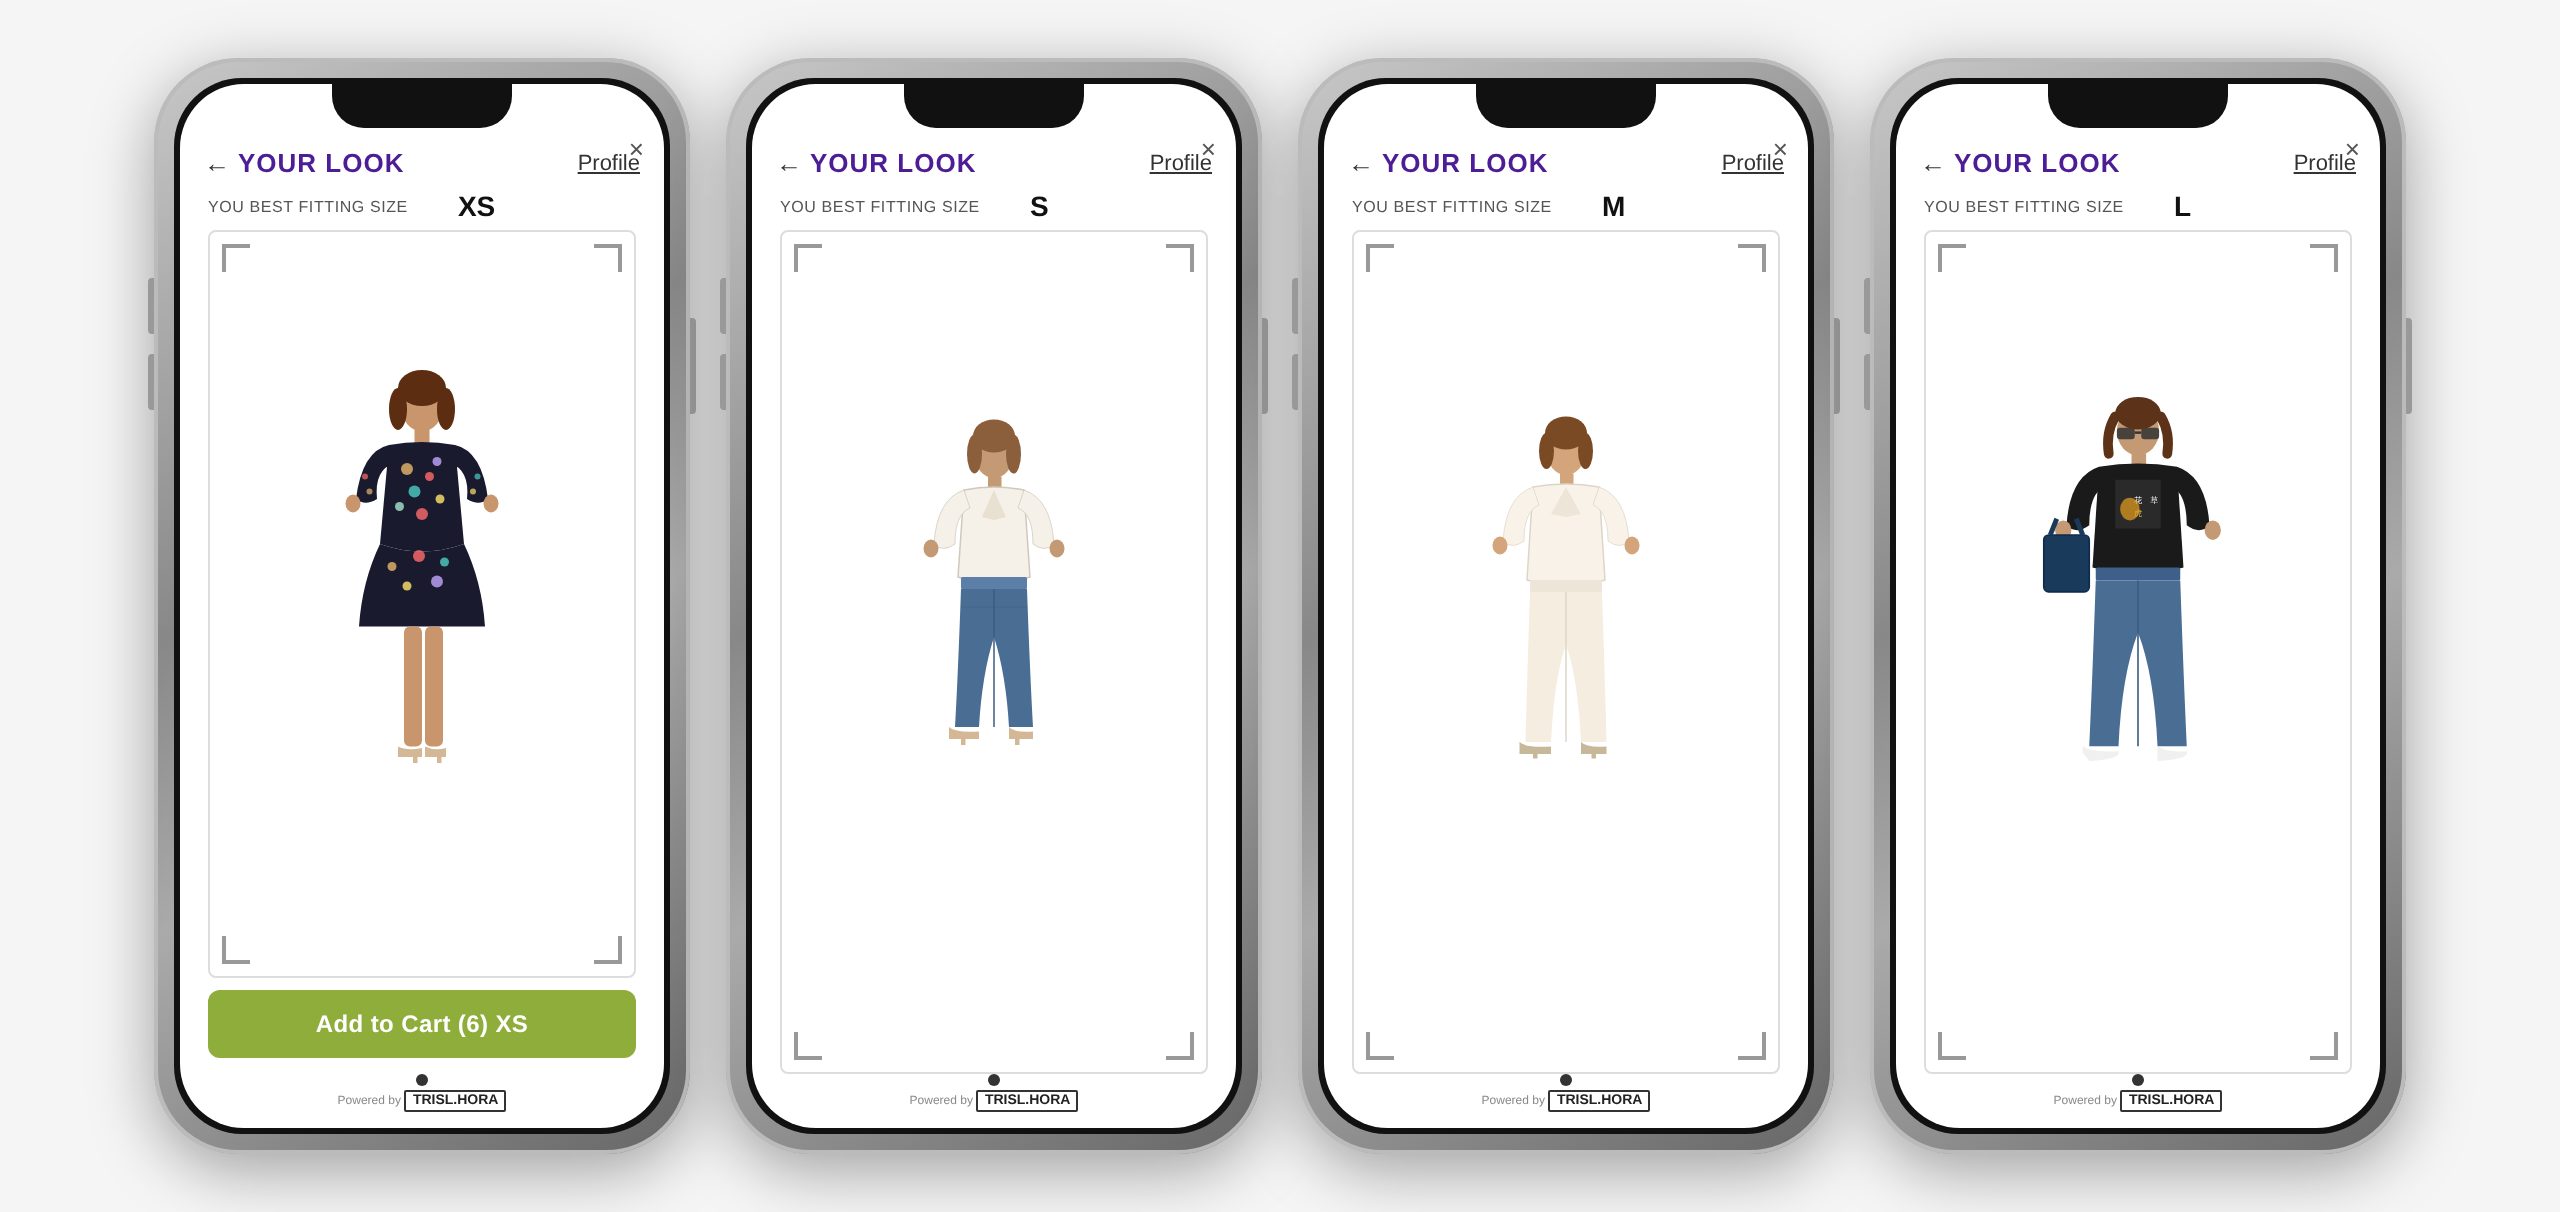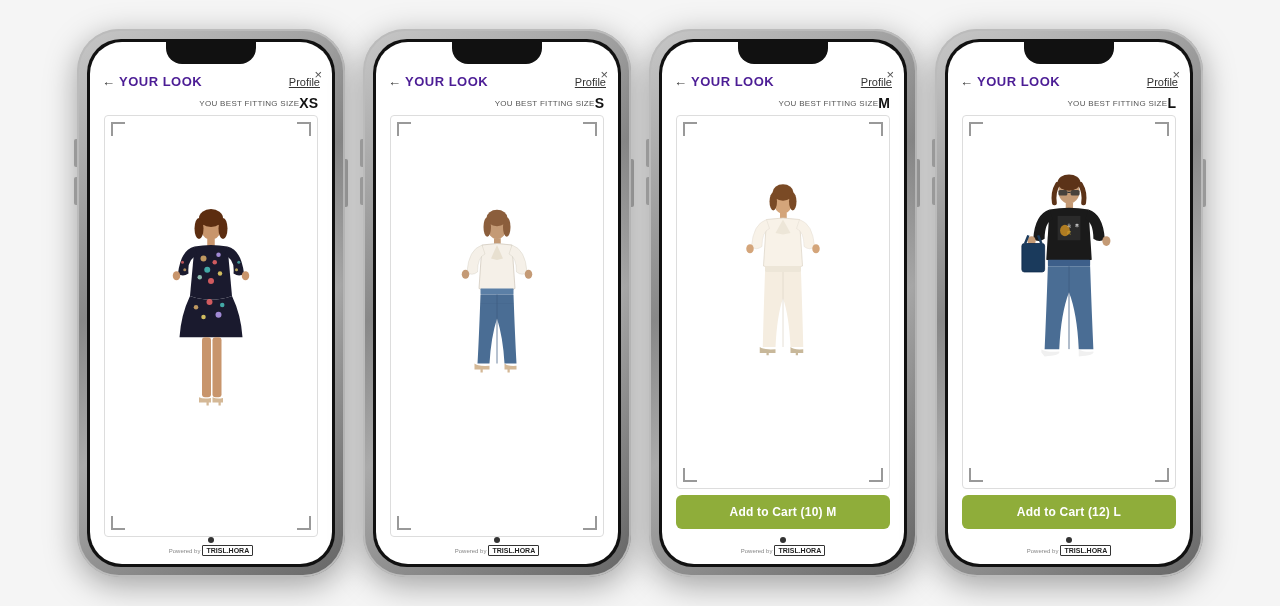--- a/index.html
+++ b/index.html
@@ -112,35 +112,36 @@
     .profile-link {
       font-size: 11px;
       color: #333;
       text-decoration: underline;
       font-weight: 500;
     }
     
     .size-row {
       display: flex;
       align-items: center;
-      justify-content: flex-end;
+      justify-content: flex-start;
       padding: 4px 14px;
       margin-top: 2px;
     }
     .size-label {
       font-size: 8px;
       color: #555;
       letter-spacing: 0.3px;
       font-weight: 500;
       text-transform: uppercase;
     }
     .size-value {
       font-size: 14px;
       font-weight: 600;
       color: #111;
+      margin-left: 25px;
     }
     
     .avatar-area {
       flex: 1;
       position: relative;
       margin: 0 14px;
       border: 1.5px solid #ddd;
       border-radius: 4px;
       display: flex;
       align-items: center;
@@ -306,20 +307,21 @@
         <rect x="48" y="175" width="12" height="80" rx="4" fill="#c8956c"></rect>
         <rect x="62" y="175" width="12" height="80" rx="4" fill="#c8956c"></rect>
 
         <path d="M44,255 Q50,258 60,256 L60,262 L44,262 Z" fill="#d4b896"></path>
         <path d="M62,255 Q68,258 76,256 L76,262 L62,262 Z" fill="#d4b896"></path>
         <rect x="54" y="258" width="3" height="8" fill="#d4b896"></rect>
         <rect x="70" y="258" width="3" height="8" fill="#d4b896"></rect>
       </svg>
             </div>
 
+            <button class="add-to-cart">Add to Cart (6) XS</button>
 
             <div class="bottom-area">
               <div class="dot-indicator"></div>
               <div class="powered-by">
                 <span>Powered by</span>
                 <span class="powered-by-brand">TRISL.HORA</span>
               </div>
             </div>
           </div>
         </div>
@@ -465,21 +467,20 @@
         <path d="M36,120 Q34,178 33,220 L50,220 Q52,178 60,155 Q68,178 70,220 L87,220 Q86,178 84,120 Z" fill="#f5ede0"></path>
         <line x1="60" y1="120" x2="60" y2="220" stroke="#ddd5c8" stroke-width="1"></line>
 
         <path d="M29,220 Q33,224 50,223 L50,228 L29,228 Z" fill="#c8b89a"></path>
         <rect x="38" y="225" width="3" height="6" fill="#c8b89a"></rect>
         <path d="M70,220 Q74,224 87,223 L87,228 L70,228 Z" fill="#c8b89a"></path>
         <rect x="77" y="225" width="3" height="6" fill="#c8b89a"></rect>
       </svg>
             </div>
 
-            <button class="add-to-cart">Add to Cart (10) M</button>
 
             <div class="bottom-area">
               <div class="dot-indicator"></div>
               <div class="powered-by">
                 <span>Powered by</span>
                 <span class="powered-by-brand">TRISL.HORA</span>
               </div>
             </div>
           </div>
         </div>
@@ -553,21 +554,20 @@
         <rect x="34" y="108" width="52" height="8" fill="#3d5f8a" rx="1"></rect>
 
         <path d="M34,116 Q32,174 30,218 L48,218 Q50,174 60,148 Q70,174 72,218 L90,218 Q88,174 86,116 Z" fill="#4a6d94"></path>
         <line x1="60" y1="116" x2="60" y2="218" stroke="#3d5c80" stroke-width="1"></line>
 
         <path d="M26,218 Q32,222 48,221 Q50,226 30,227 L26,222 Z" fill="#f0f0f0"></path>
         <path d="M72,218 Q78,222 90,221 Q92,226 72,227 L72,222 Z" fill="#f0f0f0"></path>
       </svg>
             </div>
 
-            <button class="add-to-cart">Add to Cart (12) L</button>
 
             <div class="bottom-area">
               <div class="dot-indicator"></div>
               <div class="powered-by">
                 <span>Powered by</span>
                 <span class="powered-by-brand">TRISL.HORA</span>
               </div>
             </div>
           </div>
         </div>

